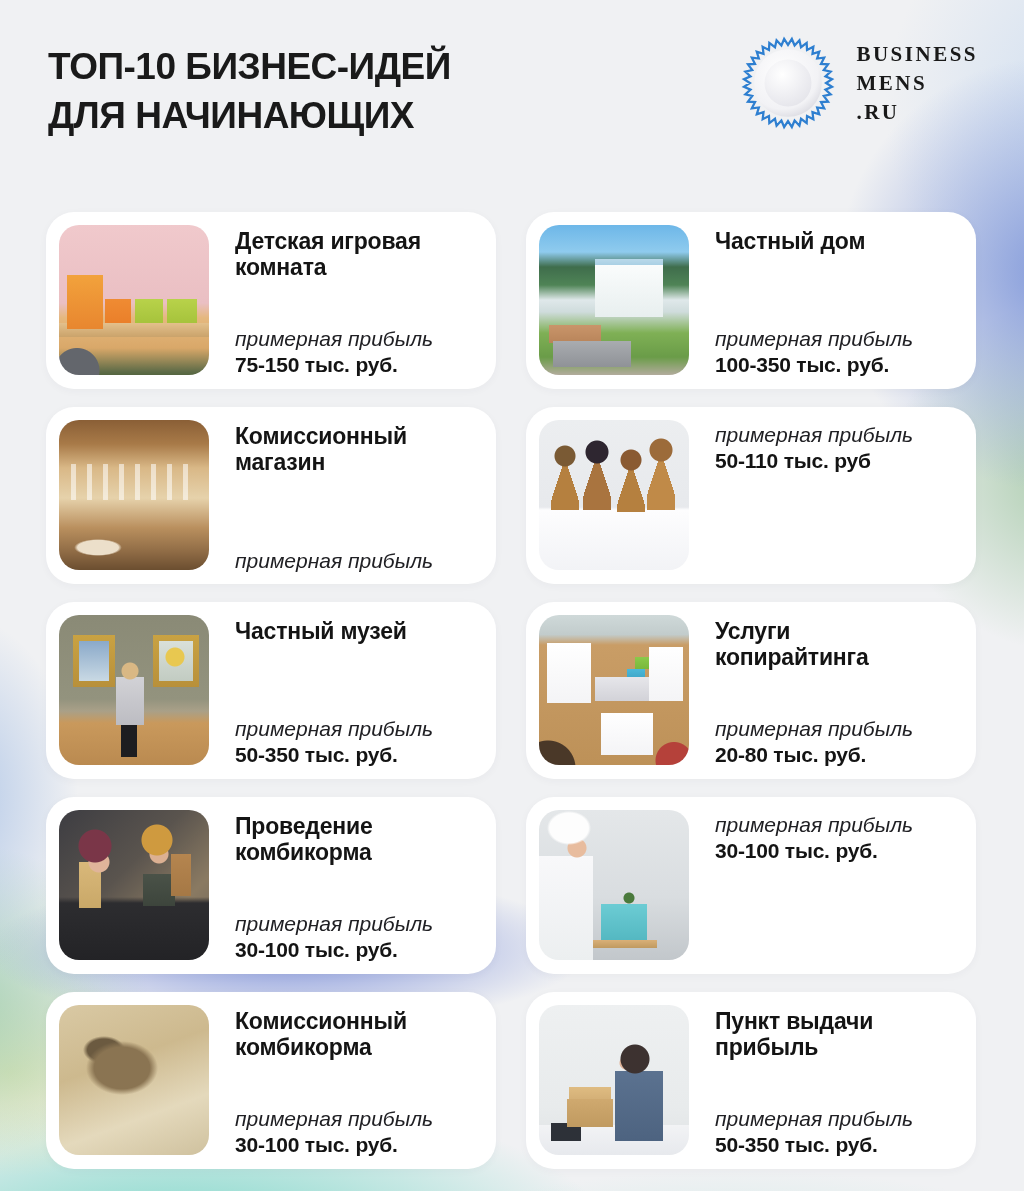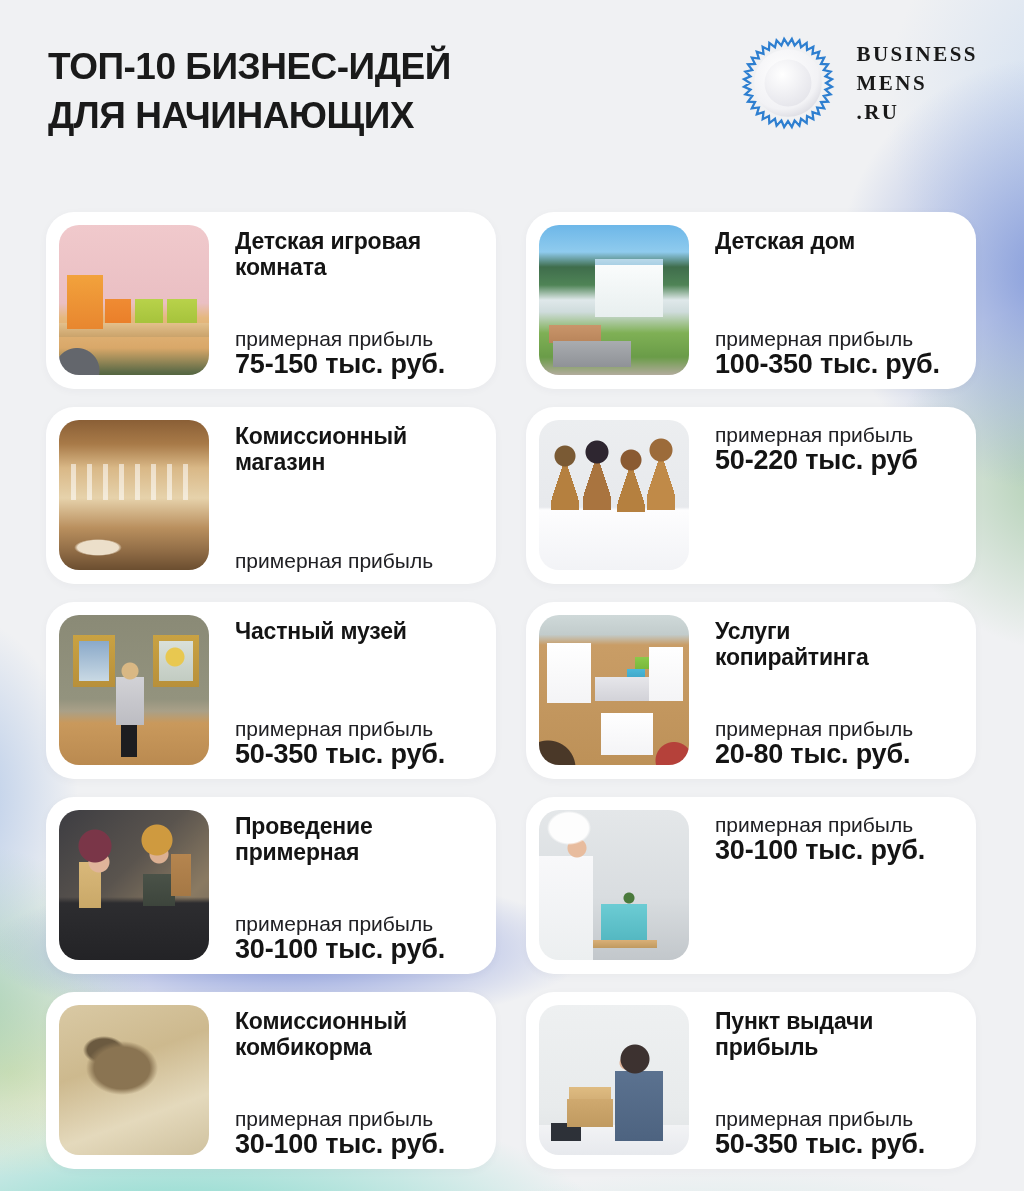--- a/index.html
+++ b/index.html
@@ -35,22 +35,22 @@
   .grid{position:absolute;top:180px;left:46px;right:48px;
         display:grid;grid-template-columns:1fr 1fr;column-gap:30px;row-gap:18px;margin-top:32px;}
   .card{background:#ffffff;border-radius:28px;height:177px;
         box-shadow:0 2px 8px rgba(40,50,70,.04);
         display:flex;align-items:flex-start;padding:13px;box-sizing:border-box;}
   .photo{width:150px;height:150px;border-radius:20px;flex:none;background-color:#d9d9dd;}
   .card-text{flex:1;margin-left:26px;height:150px;display:flex;flex-direction:column;
              justify-content:space-between;padding:3px 0 4px;}
   .card-title{margin:0;font-size:23px;line-height:26px;font-weight:800;
               letter-spacing:-.2px;color:#141414;white-space:pre-line;}
-  .profit-label{font-size:21px;line-height:24px;font-weight:400;color:#202024;}
-  .profit-value{font-size:27px;line-height:27px;font-weight:800;color:#141414;letter-spacing:-.2px;}
+  .profit-label{font-size:21px;line-height:24px;font-weight:400;color:#202024;font-style:italic;}
+  .profit-value{font-size:21px;line-height:27px;font-weight:800;color:#141414;letter-spacing:-.2px;}
 
   
   [data-img="kids-playroom"]{background:
     radial-gradient(circle 26px at 12% 97%, #63666c 0 22px, rgba(99,102,108,0) 23px),
     linear-gradient(#f2a23c,#e8862f) 8px 50px/36px 54px no-repeat,
     linear-gradient(#b8d24a,#a6c33c) 76px 74px/28px 24px no-repeat,
     linear-gradient(#ef8b33,#ea7f2a) 46px 74px/26px 24px no-repeat,
     linear-gradient(#b8d24a,#a6c33c) 108px 74px/30px 24px no-repeat,
     linear-gradient(#e3c08c,#caa36b) 0px 98px/150px 14px no-repeat,
     linear-gradient(180deg,#f0c9cc 0%,#eabfc3 52%,#e5b87e 62%,#d9a869 82%,#5d6b47 98%,#55653f 100%);}
@@ -174,21 +174,21 @@
         <div class="profit">
           <div class="profit-label">примерная прибыль</div>
           <div class="profit-value">75-150 тыс. руб.</div>
         </div>
       </div>
     </article>
 
     <article class="card">
       <div class="photo" data-img="guest-house"></div>
       <div class="card-text">
-        <h2 class="card-title">Детская дом</h2>
+        <h2 class="card-title">Частный дом</h2>
         <div class="profit">
           <div class="profit-label">примерная прибыль</div>
           <div class="profit-value">100-350 тыс. руб.</div>
         </div>
       </div>
     </article>
 
     <article class="card">
       <div class="photo" data-img="thrift-shop"></div>
       <div class="card-text">
@@ -198,21 +198,21 @@
           <div class="profit-label">примерная прибыль</div>
         </div>
       </div>
     </article>
 
     <article class="card">
       <div class="photo" data-img="ice-cream"></div>
       <div class="card-text">
         <div class="profit">
           <div class="profit-label">примерная прибыль</div>
-          <div class="profit-value">50-220 тыс. руб</div>
+          <div class="profit-value">50-110 тыс. руб</div>
         </div>
       </div>
     </article>
 
     <article class="card">
       <div class="photo" data-img="museum"></div>
       <div class="card-text">
         <h2 class="card-title">Частный музей</h2>
         <div class="profit">
           <div class="profit-label">примерная прибыль</div>
@@ -230,21 +230,21 @@
           <div class="profit-label">примерная прибыль</div>
           <div class="profit-value">20-80 тыс. руб.</div>
         </div>
       </div>
     </article>
 
     <article class="card">
       <div class="photo" data-img="city-tours"></div>
       <div class="card-text">
         <h2 class="card-title">Проведение
-примерная</h2>
+комбикорма</h2>
         <div class="profit">
           <div class="profit-label">примерная прибыль</div>
           <div class="profit-value">30-100 тыс. руб.</div>
         </div>
       </div>
     </article>
 
     <article class="card">
       <div class="photo" data-img="confectioner"></div>
       <div class="card-text">

